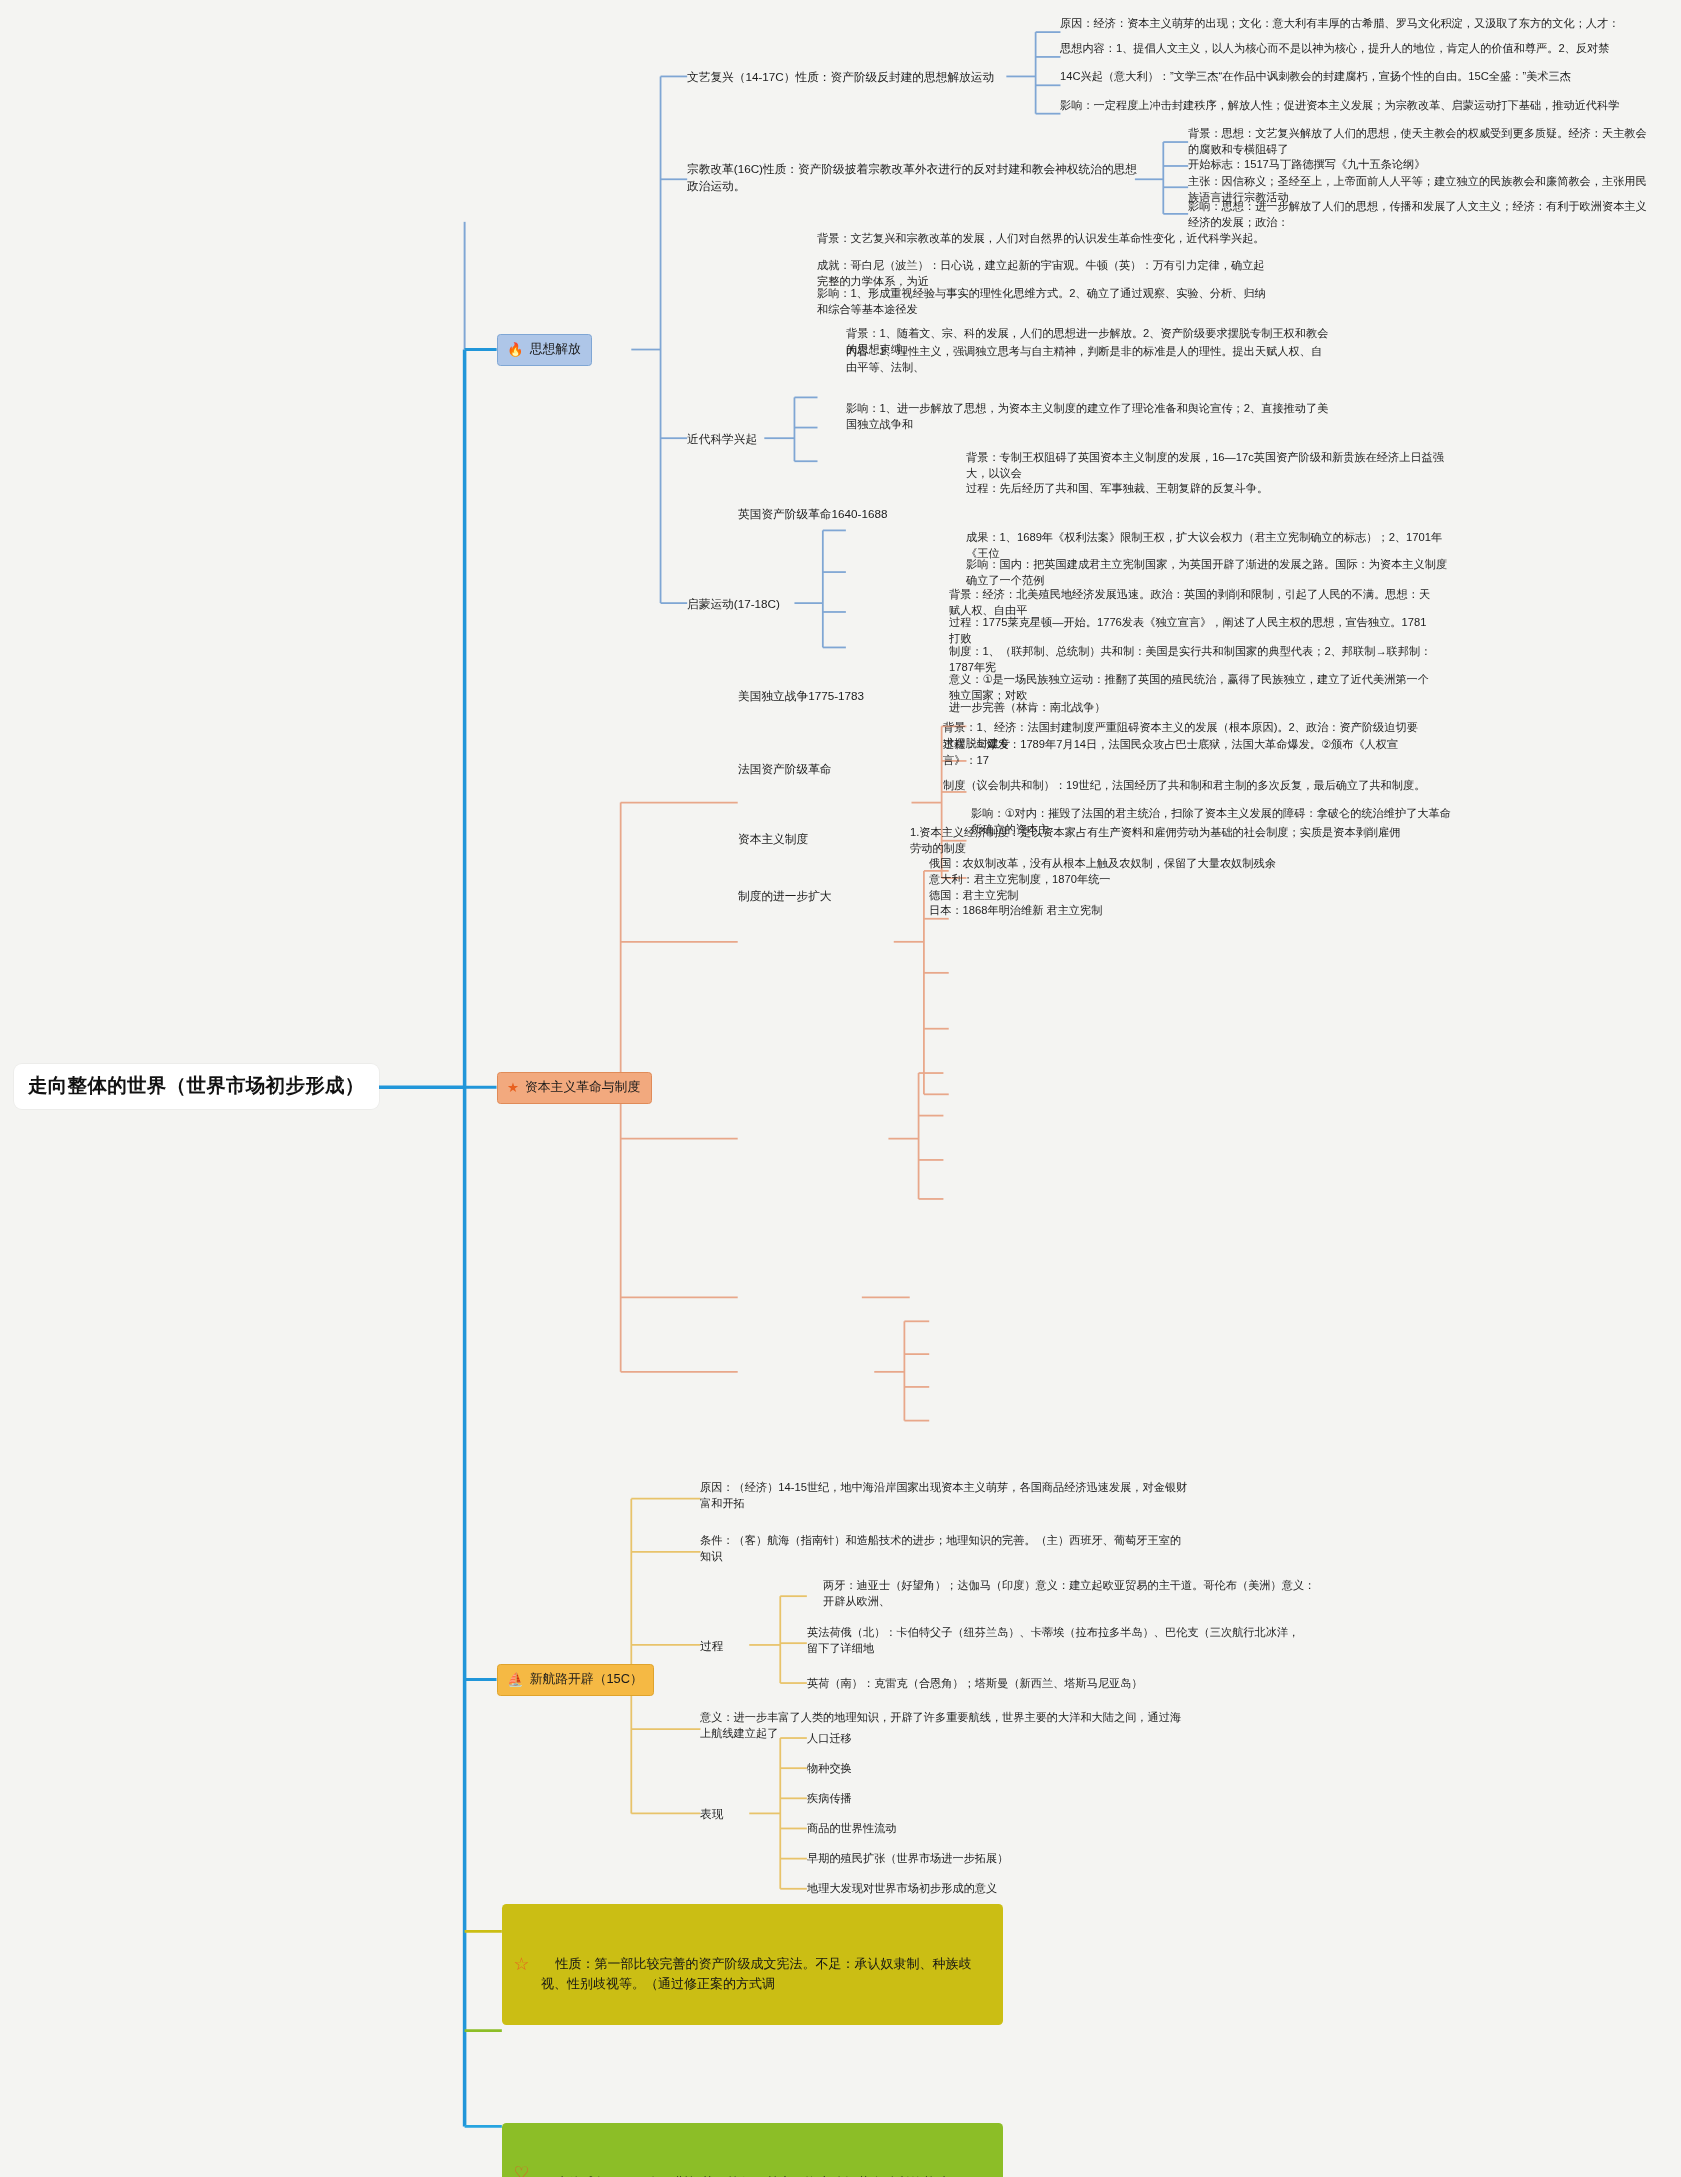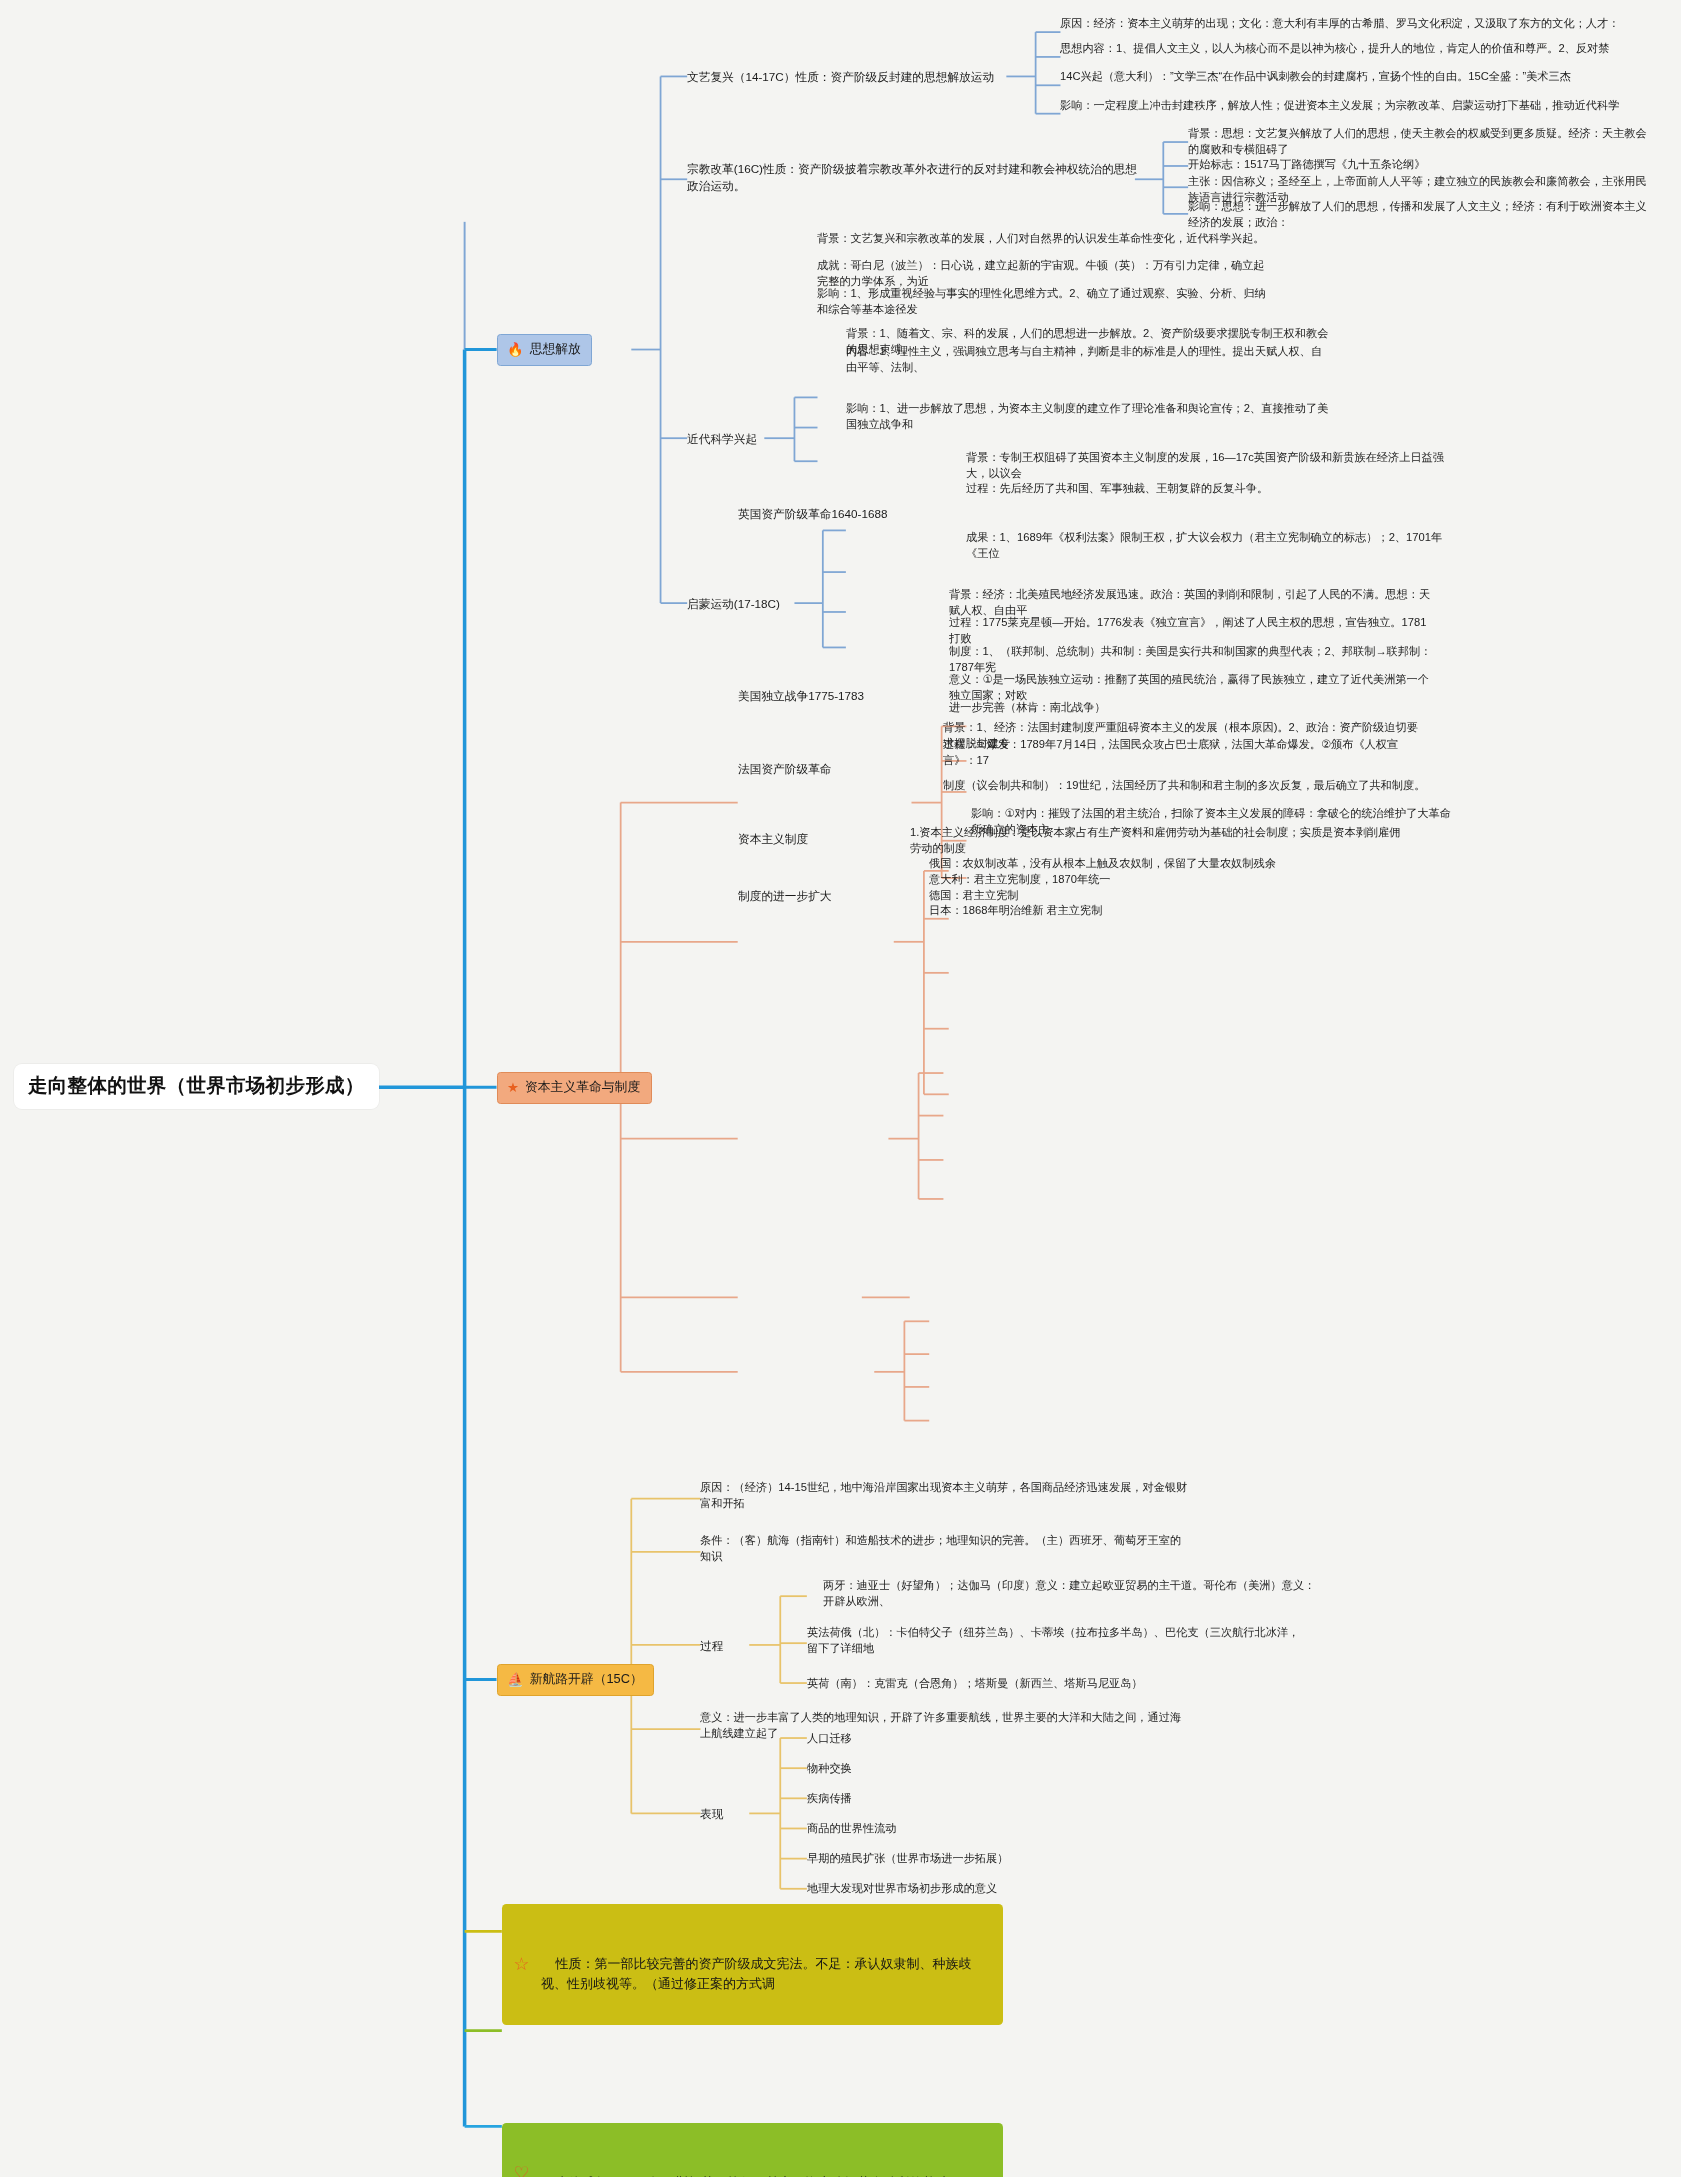--- a/index.html
+++ b/index.html
@@ -264,20 +264,21 @@
 
   <div class="node branch-label" style="left:738px; top:506px; width:186px;">英国资产阶级革命1640-1688</div>
   <div class="node branch-label" style="left:738px; top:688px; width:177px;">美国独立战争1775-1783</div>
   <div class="node branch-label" style="left:738px; top:761px; width:160px;">法国资产阶级革命</div>
   <div class="node branch-label" style="left:738px; top:831px; width:133px;">资本主义制度</div>
   <div class="node branch-label" style="left:738px; top:888px; width:142px;">制度的进一步扩大</div>
 
   <div class="node leaf" style="left:966px; top:450px; width:483px;">背景：专制王权阻碍了英国资本主义制度的发展，16—17c英国资产阶级和新贵族在经济上日益强大，以议会</div>
   <div class="node leaf" style="left:966px; top:481px; width:483px;">过程：先后经历了共和国、军事独裁、王朝复辟的反复斗争。</div>
   <div class="node leaf" style="left:966px; top:499px; width:483px;margin-top:31px;">成果：1、1689年《权利法案》限制王权，扩大议会权力（君主立宪制确立的标志）；2、1701年《王位</div>
+  <div class="node leaf" style="left:966px; top:557px; width:483px;">影响：国内：把英国建成君主立宪制国家，为英国开辟了渐进的发展之路。国际：为资本主义制度确立了一个范例</div>
 
   <div class="node leaf" style="left:949px; top:587px; width:483px;">背景：经济：北美殖民地经济发展迅速。政治：英国的剥削和限制，引起了人民的不满。思想：天赋人权、自由平</div>
   <div class="node leaf" style="left:949px; top:615px; width:483px;">过程：1775莱克星顿—开始。1776发表《独立宣言》，阐述了人民主权的思想，宣告独立。1781打败</div>
   <div class="node leaf" style="left:949px; top:644px; width:483px;">制度：1、（联邦制、总统制）共和制：美国是实行共和制国家的典型代表；2、邦联制→联邦制：1787年宪</div>
   <div class="node leaf" style="left:949px; top:672px; width:483px;">意义：①是一场民族独立运动：推翻了英国的殖民统治，赢得了民族独立，建立了近代美洲第一个独立国家；对欧</div>
   <div class="node leaf" style="left:949px; top:700px; width:483px;">进一步完善（林肯：南北战争）</div>
 
   <div class="node leaf" style="left:943px; top:720px; width:483px;">背景：1、经济：法国封建制度严重阻碍资本主义的发展（根本原因)。2、政治：资产阶级迫切要求摆脱封建专</div>
   <div class="node leaf" style="left:943px; top:737px; width:483px;">过程：①爆发：1789年7月14日，法国民众攻占巴士底狱，法国大革命爆发。②颁布《人权宣言》：17</div>
   <div class="node leaf" style="left:943px; top:778px; width:483px;">制度（议会制共和制）：19世纪，法国经历了共和制和君主制的多次反复，最后确立了共和制度。</div>

